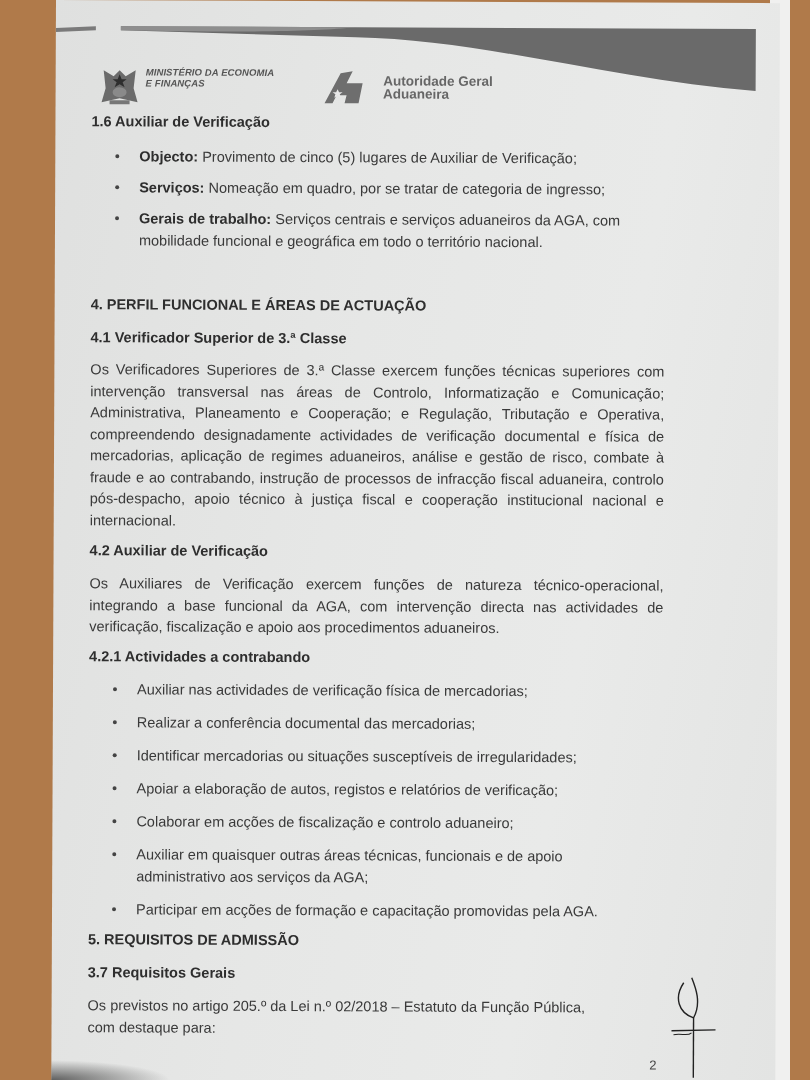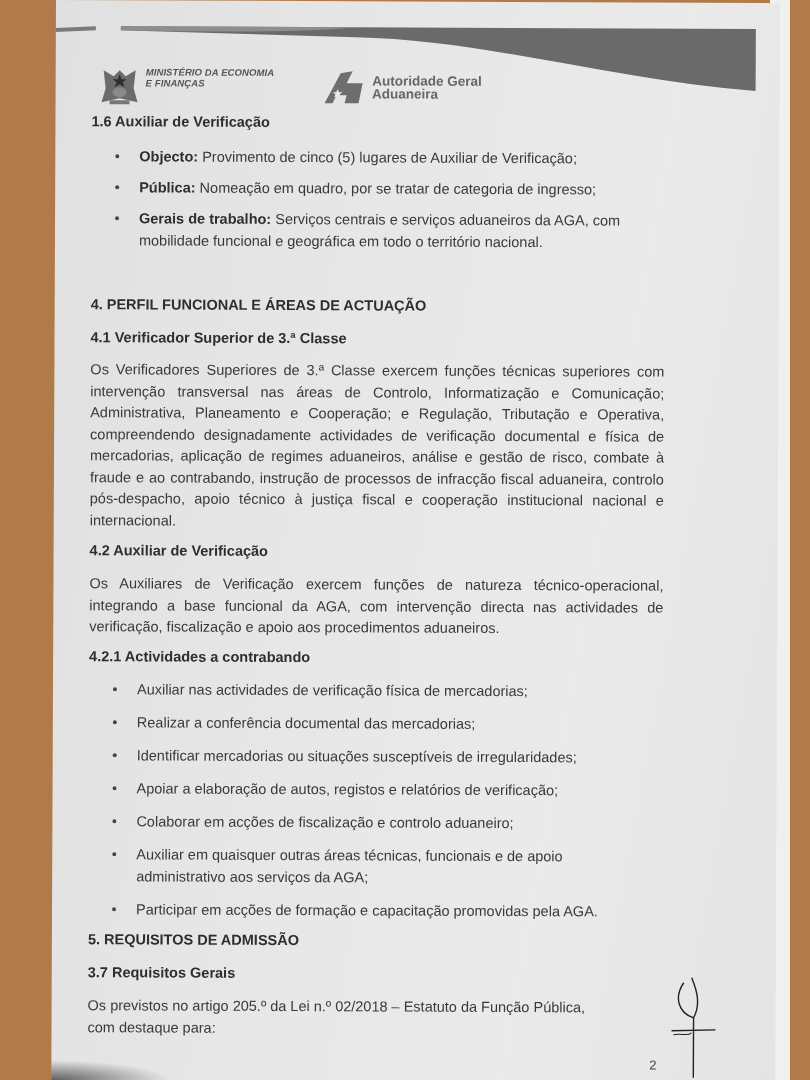--- a/index.html
+++ b/index.html
@@ -19,21 +19,21 @@
     position:absolute; right:20px; top:0; width:20px; height:1080px;
     background:#f0f0ef;
   }
   .swoosh { position:absolute; left:0; top:18px; width:724px; height:80px; }
   .logo-row { position:absolute; left:44px; top:66px; height:40px; display:flex; align-items:center; }
   .ministry { display:flex; align-items:flex-start;font-style:italic; }
   .ministry-emblem { width:40px; height:40px; }
   .ministry-text { margin-left:6px; font-size:9.5px; font-weight:bold; color:#555; line-height:11px; letter-spacing:0.1px; }
   .aga { display:flex; align-items:center; margin-left:48px; }
   .aga-emblem { width:42px; height:36px; }
-  .aga-text { margin-left:8px; font-size:13.5px; font-weight:bold; color:#666; line-height:13px; }
+  .aga-text { margin-left:19px; font-size:13.5px; font-weight:bold; color:#666; line-height:13px; }
 
   .doc { position:absolute; left:36px; top:110px; width:610px; color:#333; font-size:14.5px; }
   .h { font-weight:bold; color:#2e2e2e; font-size:14.5px; margin:0; position:absolute; left:0; }
   .p { position:absolute; left:0; width:574px; line-height:21.5px; text-align:justify; color:#3a3a3a; }
   ul.bul { list-style:none; margin:0; padding:0; position:absolute; left:0; width:600px; }
   ul.bul li { position:relative; padding-left:48px; line-height:22px; color:#3a3a3a; }
   ul.bul li .dot { position:absolute; left:24px; top:9px; width:4px; height:4px; border-radius:50%; background:#444; }
   .b { font-weight:bold; color:#2e2e2e;text-align:right; }
   .pagenum { position:absolute; left:598px; top:1055px; font-size:13px; color:#444; }
   .signature { position:absolute; left:612px; top:970px; width:60px; height:110px; }
@@ -80,21 +80,21 @@
   <div class="doc">
     <h3 class="h" style="top:3px">1.6 Auxiliar de Verificação</h3>
 
     <ul class="bul" style="top:35px">
       <li style="margin-bottom:9px">
         <span class="dot"></span>
         <span class="b">Objecto:</span><span> Provimento de cinco (5) lugares de Auxiliar de Verificação;</span>
       </li>
       <li style="margin-bottom:9px">
         <span class="dot"></span>
-        <span class="b">Pública:</span><span> Nomeação em quadro, por se tratar de categoria de ingresso;</span>
+        <span class="b">Serviços:</span><span> Nomeação em quadro, por se tratar de categoria de ingresso;</span>
       </li>
       <li style="width:500px">
         <span class="dot"></span>
         <span class="b">Gerais de trabalho:</span><span> Serviços centrais e serviços aduaneiros da AGA, com mobilidade funcional e geográfica em todo o território nacional.</span>
       </li>
     </ul>
 
     <h3 class="h" style="top:186px">4. PERFIL FUNCIONAL E ÁREAS DE ACTUAÇÃO</h3>
     <h3 class="h" style="top:219px; font-weight:bold">4.1 Verificador Superior de 3.ª Classe</h3>
     <p class="p" style="top:249px; margin:0">Os Verificadores Superiores de 3.ª Classe exercem funções técnicas superiores com intervenção transversal nas áreas de Controlo, Informatização e Comunicação; Administrativa, Planeamento e Cooperação; e Regulação, Tributação e Operativa, compreendendo designadamente actividades de verificação documental e física de mercadorias, aplicação de regimes aduaneiros, análise e gestão de risco, combate à fraude e ao contrabando, instrução de processos de infracção fiscal aduaneira, controlo pós-despacho, apoio técnico à justiça fiscal e cooperação institucional nacional e internacional.</p>

